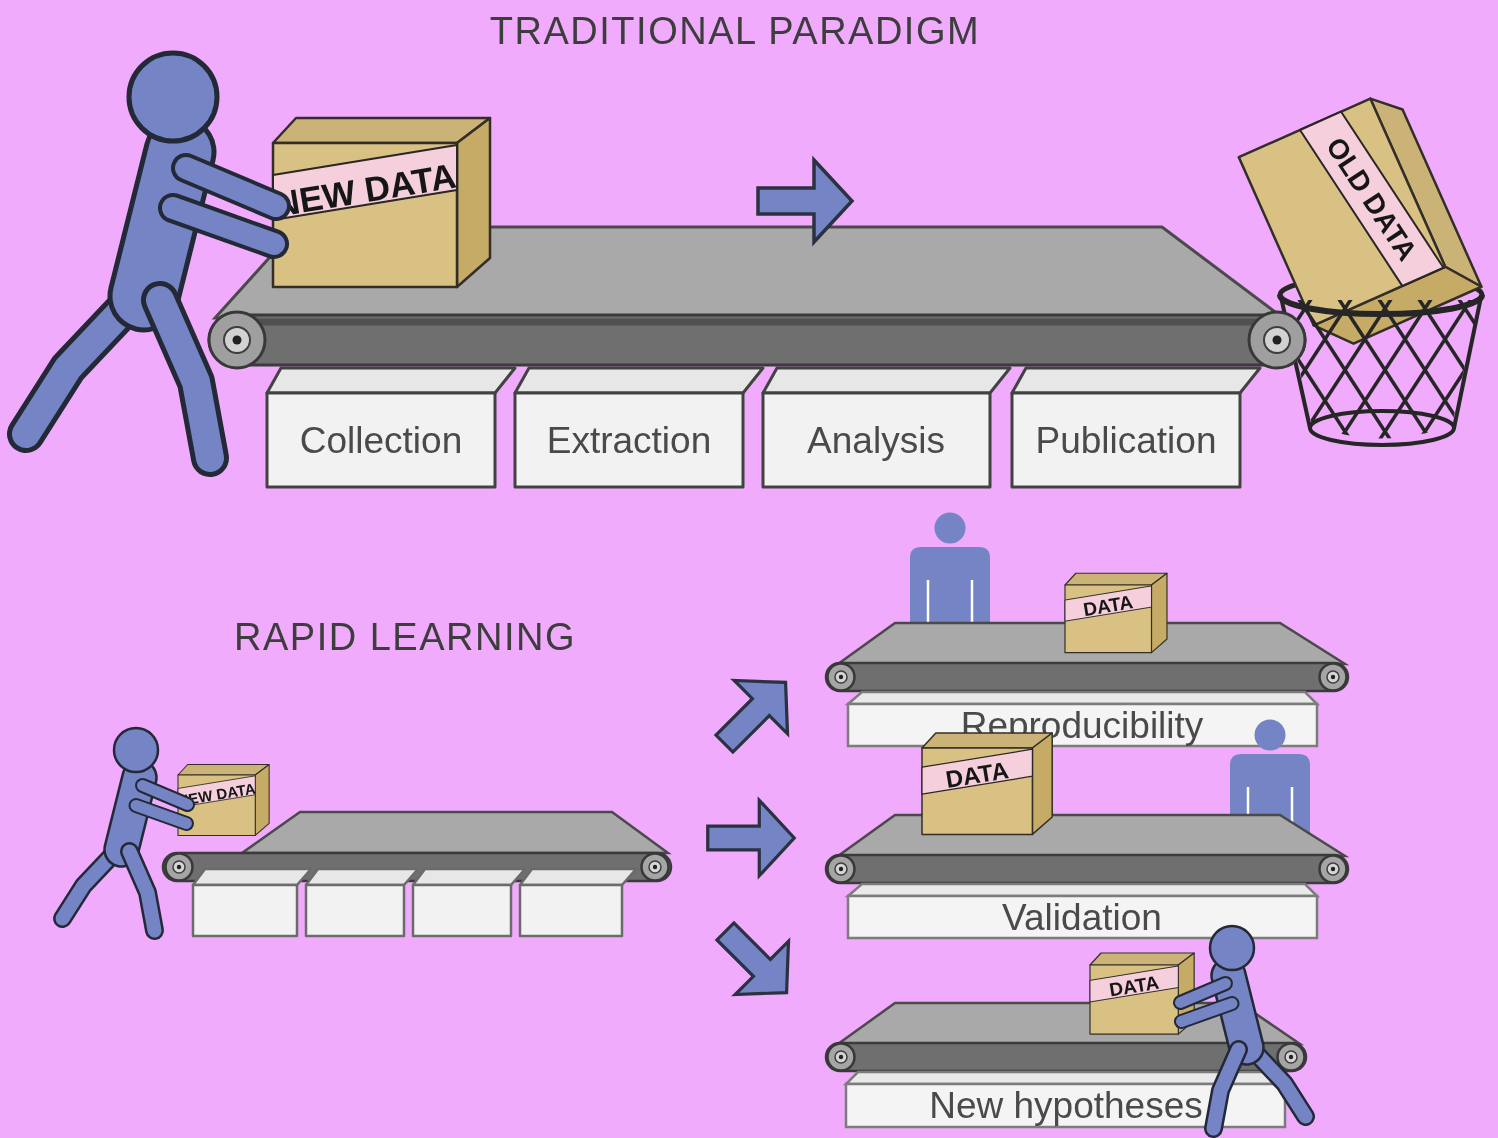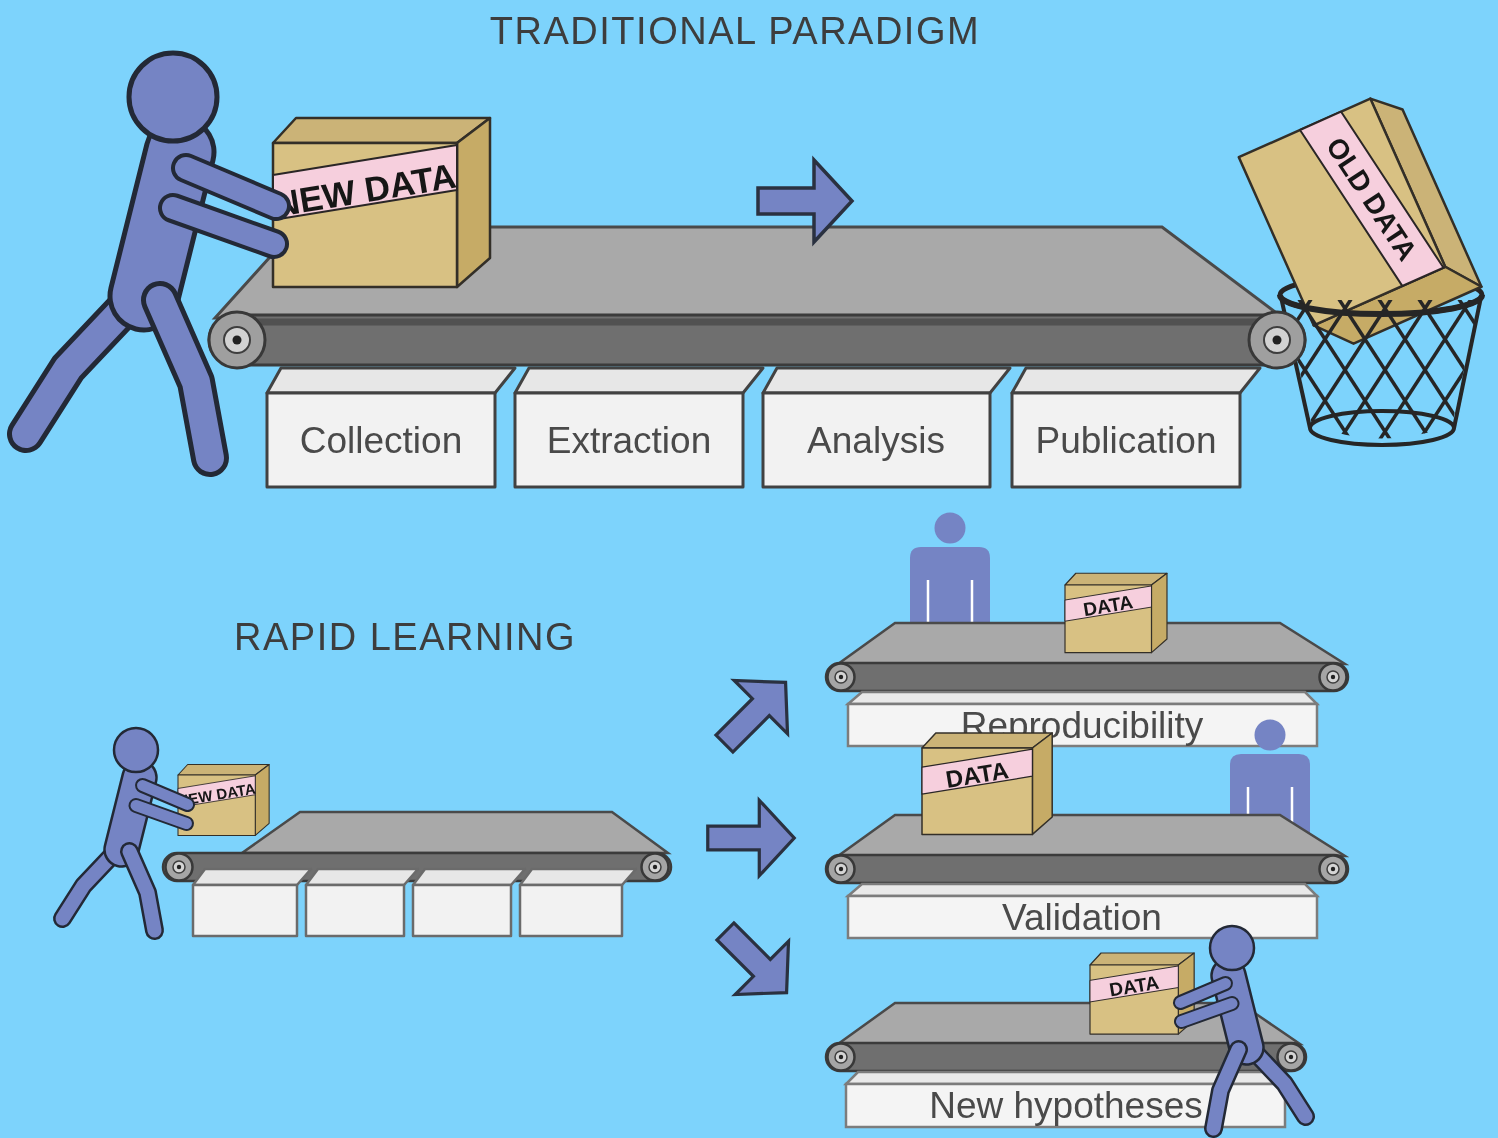--- a/index.html
+++ b/index.html
@@ -1,16 +1,16 @@
 <!DOCTYPE html>
 <html><head>
 <meta charset="utf-8">
 <style>
   html,body{margin:0;padding:0;background:#ffffff;}
-  .stage{width:1498px;height:1138px;position:relative;background:#7dd3fc;overflow:hidden;}
+  .stage{width:1498px;height:1138px;position:relative;background:#f0abfc;overflow:hidden;}
   svg{display:block;font-family:"Liberation Sans", sans-serif;}
   .title-text{fill:#3d3d3d;font-size:38px;letter-spacing:1.5px;}
   .stage-label{fill:#4a4a4a;font-size:37px;}
   .platform-label{fill:#4a4a4a;font-size:37px;}
   .banner-text{fill:#161616;font-weight:bold;}
 </style>
 </head>
 <body>
 
 <div class="stage">

